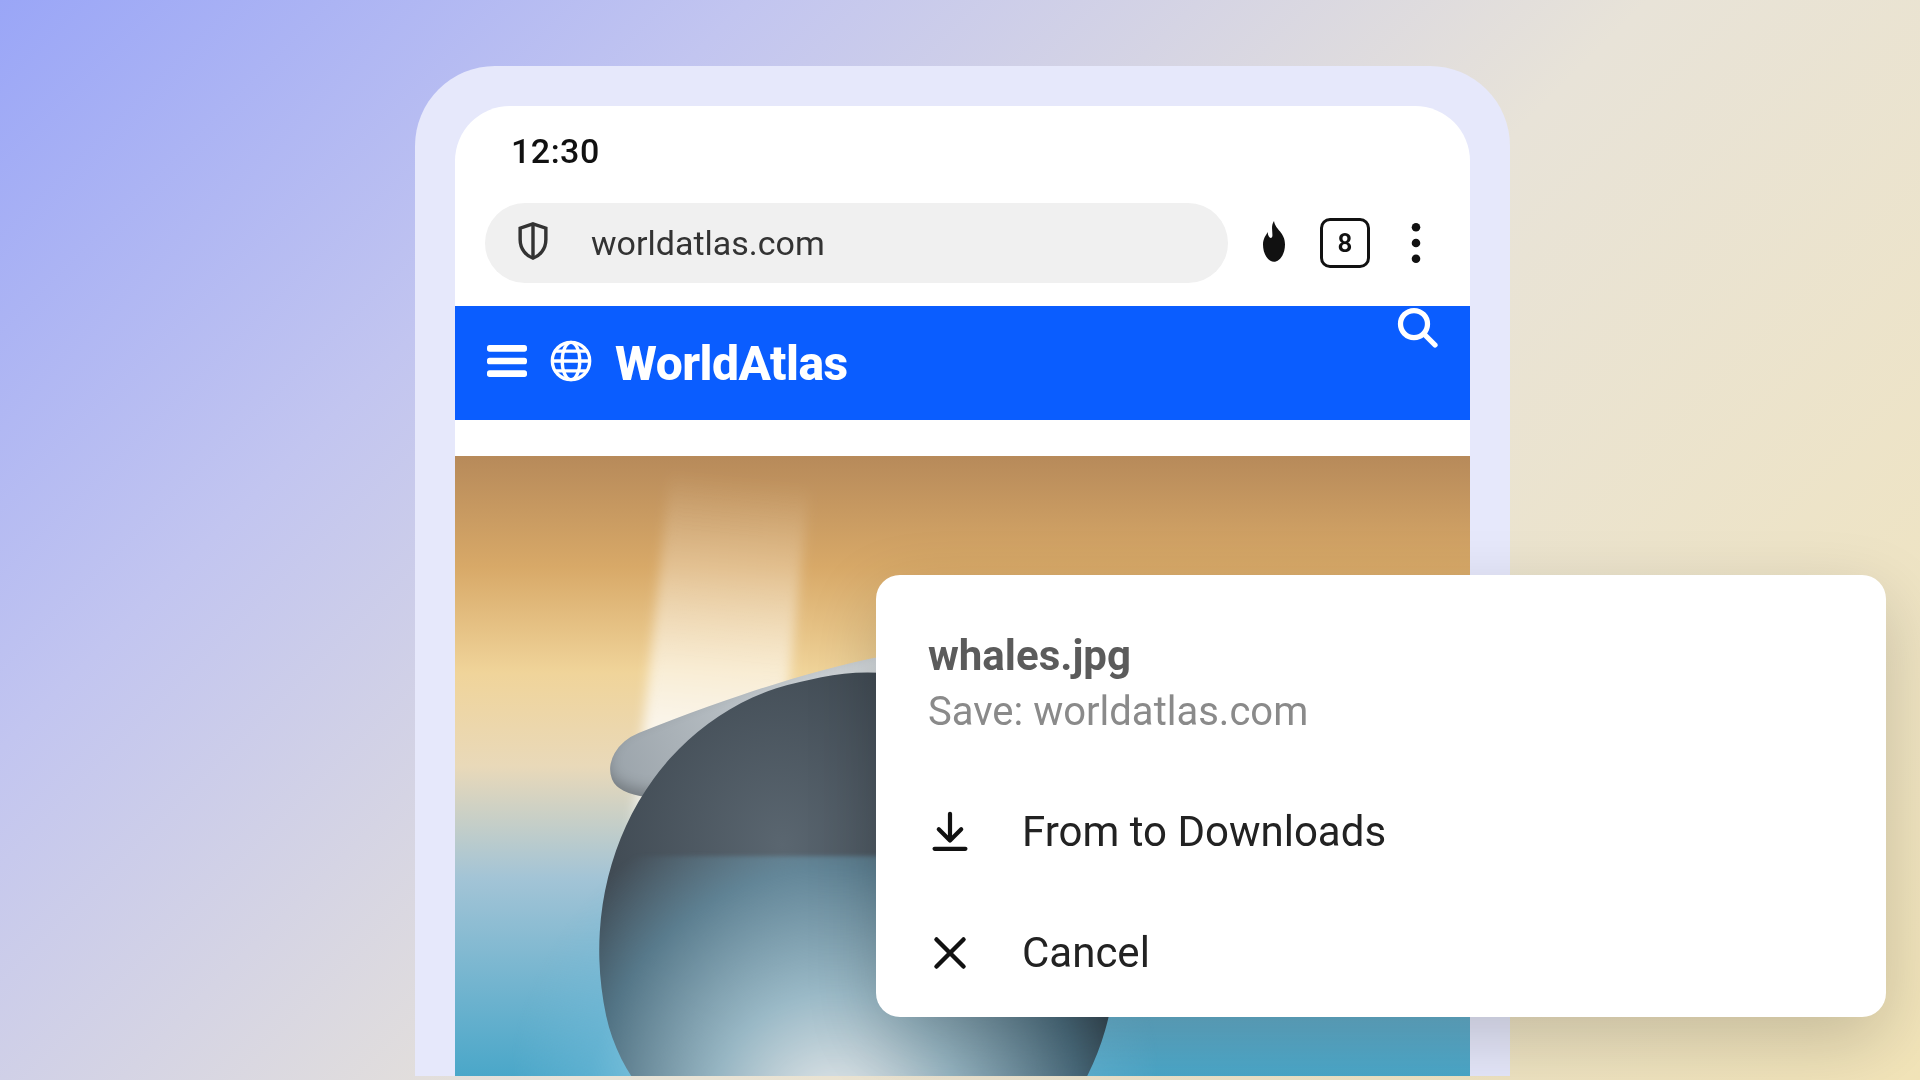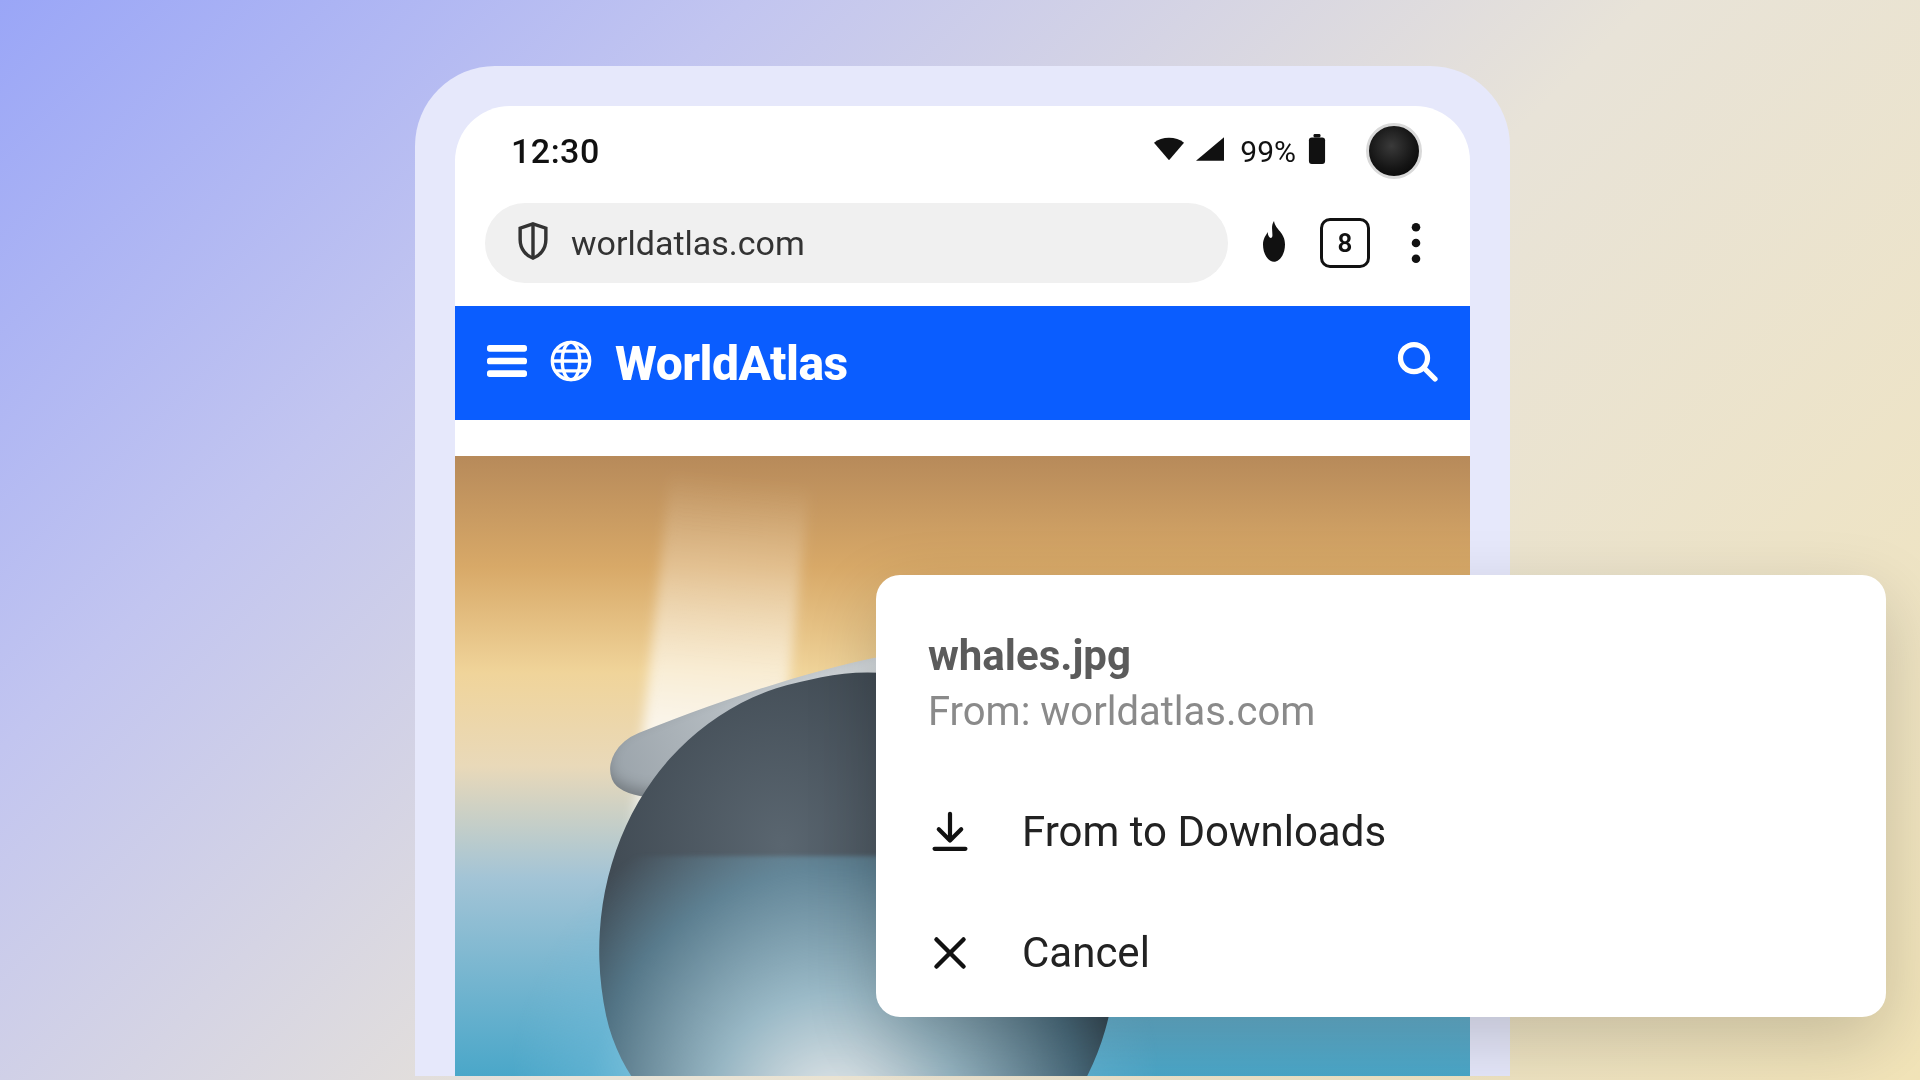--- a/index.html
+++ b/index.html
@@ -42,34 +42,34 @@
   }
 
   .browser-bar {
     height: 110px;
     display: flex; align-items: center; gap: 22px;
     padding: 0 30px 16px 30px;
   }
   .url-pill {
     flex: 1; height: 80px;
     background: #f0f0f0; border-radius: 40px;
-    display: flex; align-items: center; gap: 20px;
+    display: flex; align-items: center; gap: 40px;
     padding: 0 30px;
   }
   .url-text { font-size: 34px; color: #333; }
   .tab-count {
     width: 50px; height: 50px; border: 3.5px solid #111; border-radius: 10px;
     display: flex; align-items: center; justify-content: center;
     font-size: 26px; font-weight: 600; color: #111;
   }
   .icon-btn { display:flex; align-items:center; justify-content:center; width:48px; height:48px; }
 
   .site-header {
     height: 114px; background: #0a5dff;
-    display: flex; align-items: center; justify-content: space-between;
+    display: flex; justify-content: space-between;
     padding: 0 32px;
     color: #fff;
   }
   .site-left { display:flex; align-items:center; gap: 22px; }
   .site-title { font-size: 48px; font-weight: 800; letter-spacing: -0.5px; }
 
   .content-gap { height: 36px; background:#fff; }
 
   .hero {
     height: 620px; width: 100%;
@@ -122,40 +122,20 @@
 </head>
 <body>
 
 <div class="canvas">
 
   <div class="phone-wrap">
     <div class="phone">
 
       <div class="status-bar">
         <div class="status-time">12:30</div>
-        <div class="status-right">
-          <span>
-            <svg width="30" height="24" viewBox="0 0 24 18">
-                <path d="M12 18 L0 4 C6 -1.3 18 -1.3 24 4 Z" fill="#111"></path>
-              </svg>
-          </span>
-          <span>
-            <svg width="28" height="24" viewBox="0 0 24 20">
-                <path d="M0 20 L24 20 L24 0 Z" fill="#111"></path>
-              </svg>
-          </span>
-          <span class="status-pct">99%</span>
-          <span>
-            <svg width="18" height="30" viewBox="0 0 14 26">
-                <rect x="4" y="0" width="6" height="3" rx="1" fill="#111"></rect>
-                <rect x="0" y="3" width="14" height="23" rx="2.5" fill="#111"></rect>
-              </svg>
-          </span>
-          <div class="camera"></div>
-        </div>
       </div>
 
       <div class="browser-bar">
         <div class="url-pill">
           <span>
             <svg width="36" height="40" viewBox="0 0 24 28" fill="none" stroke="#333" stroke-width="2.4">
                 <path d="M12 2 L21 5 V13 C21 20 16.5 24.5 12 26 C7.5 24.5 3 20 3 13 V5 Z"></path>
                 <line x1="12" y1="2" x2="12" y2="26"></line>
               </svg>
           </span>
@@ -213,21 +193,21 @@
         <div class="whale-fin"></div>
         <div class="whale-body"></div>
         <div class="splash"></div>
       </div>
 
     </div>
   </div>
 
   <div class="sheet">
     <div class="sheet-title">whales.jpg</div>
-    <div class="sheet-sub">From: worldatlas.com</div>
+    <div class="sheet-sub">Save: worldatlas.com</div>
 
     <div class="sheet-item">
       <span class="ic">
         <svg width="40" height="42" viewBox="0 0 28 30" fill="none" stroke="#111" stroke-width="3" stroke-linecap="round" stroke-linejoin="round">
             <line x1="14" y1="2" x2="14" y2="20"></line>
             <polyline points="6,13 14,21 22,13"></polyline>
             <line x1="3" y1="27" x2="25" y2="27"></line>
           </svg>
       </span>
       <span>From to Downloads</span>

